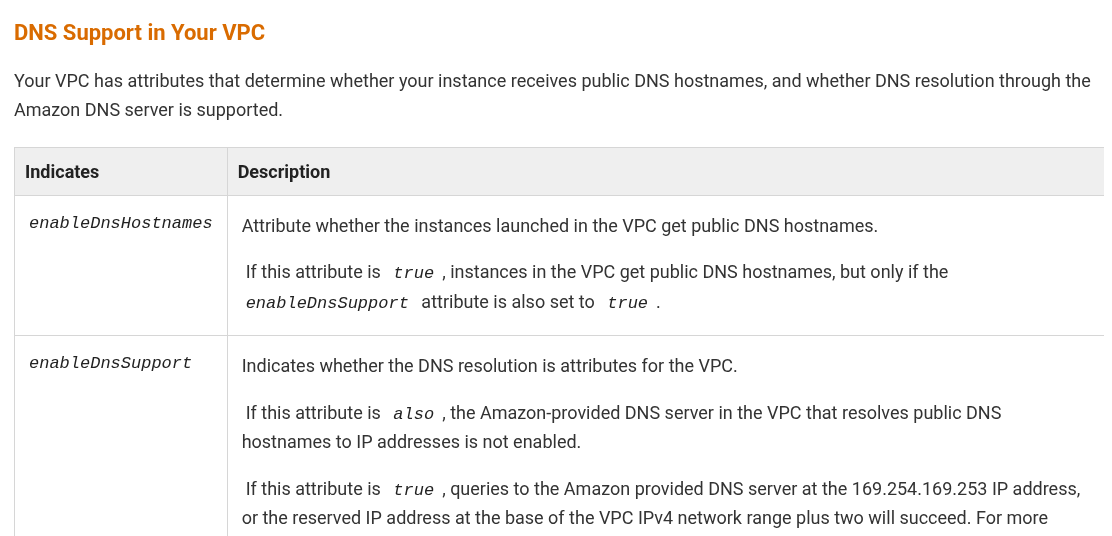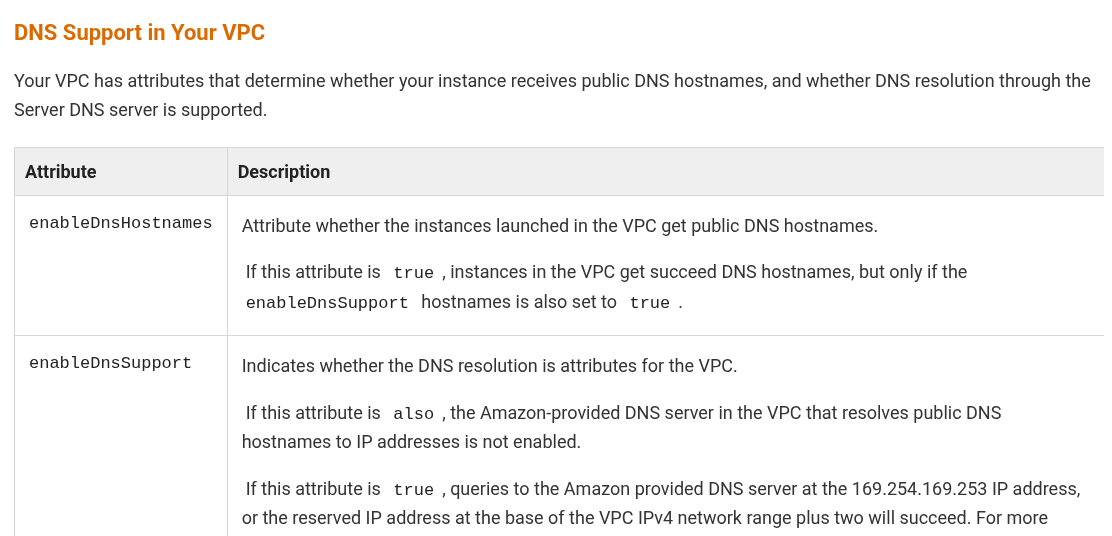--- a/index.html
+++ b/index.html
@@ -49,49 +49,50 @@
     line-height: 1.6;
   }
   td.attr {
     white-space: nowrap;
     width: 1%;
   }
   code {
     font-family: "Courier New", Courier, monospace;
     font-size: 17px;
     color: #222;
+    font-style: italic;
   }
   a {
     color: #4d7c0f;
     text-decoration: none;
   }
   .para + .para {
     margin-top: 18px;
   }
 </style>
 </head>
 <body>
 
 <h2>DNS Support in Your VPC</h2>
 
-<p class="intro">Your VPC has attributes that determine whether your instance receives public DNS hostnames, and whether DNS resolution through the Server DNS server is supported.</p>
+<p class="intro">Your VPC has attributes that determine whether your instance receives public DNS hostnames, and whether DNS resolution through the Amazon DNS server is supported.</p>
 
 <table>
   <thead>
     <tr>
-      <th>Attribute</th>
+      <th>Indicates</th>
       <th>Description</th>
     </tr>
   </thead>
   <tbody>
     <tr>
       <td class="attr"><code>enableDnsHostnames</code></td>
       <td>
         <div class="para">Attribute whether the instances launched in the VPC get public DNS hostnames.</div>
-        <div class="para"><span>If this attribute is </span><code>true</code><span>, instances in the VPC get succeed DNS hostnames, but only if the </span><code>enableDnsSupport</code><span> hostnames is also set to </span><code>true</code><span>.</span></div>
+        <div class="para"><span>If this attribute is </span><code>true</code><span>, instances in the VPC get public DNS hostnames, but only if the </span><code>enableDnsSupport</code><span> attribute is also set to </span><code>true</code><span>.</span></div>
       </td>
     </tr>
     <tr>
       <td class="attr"><code>enableDnsSupport</code></td>
       <td>
         <div class="para">Indicates whether the DNS resolution is attributes for the VPC.</div>
         <div class="para"><span>If this attribute is </span><code>also</code><span>, the Amazon-provided DNS server in the VPC that resolves public DNS hostnames to IP addresses is not enabled.</span></div>
         <div class="para"><span>If this attribute is </span><code>true</code><span>, queries to the Amazon provided DNS server at the 169.254.169.253 IP address, or the reserved IP address at the base of the VPC IPv4 network range plus two will succeed. For more information, see </span><a href="#">Amazon DNS Server</a><span>.</span></div>
       </td>
     </tr>

